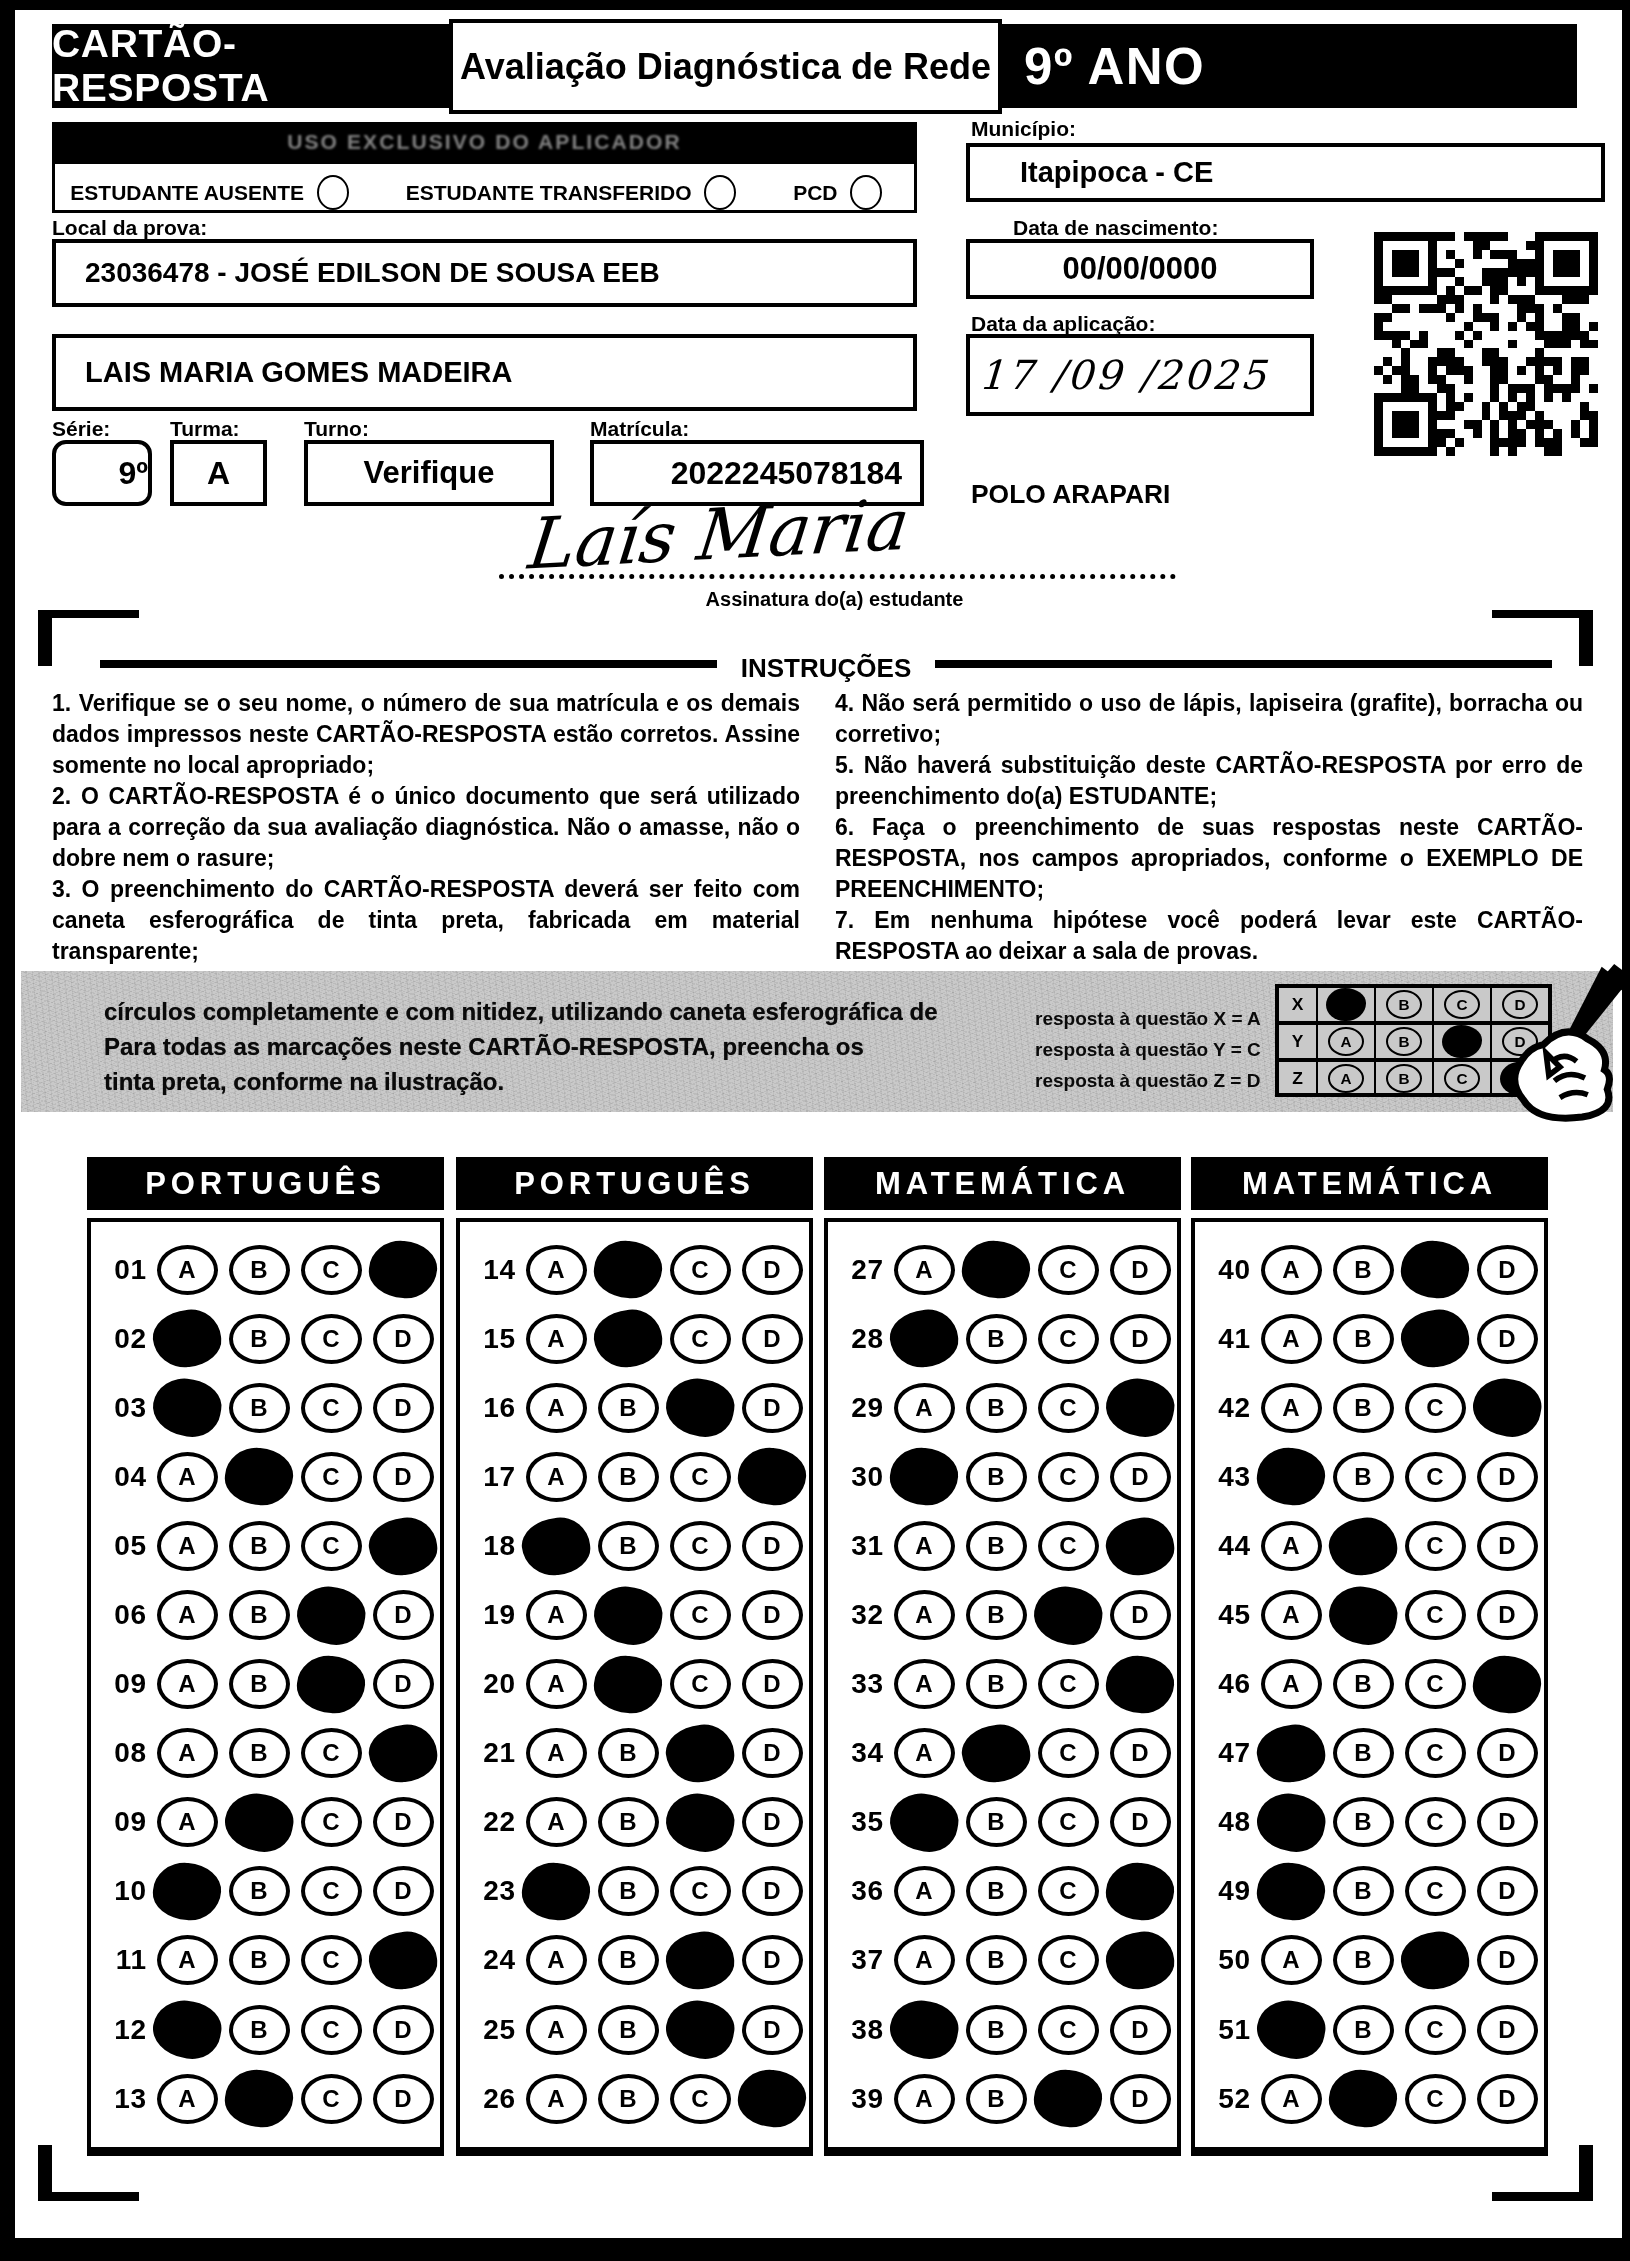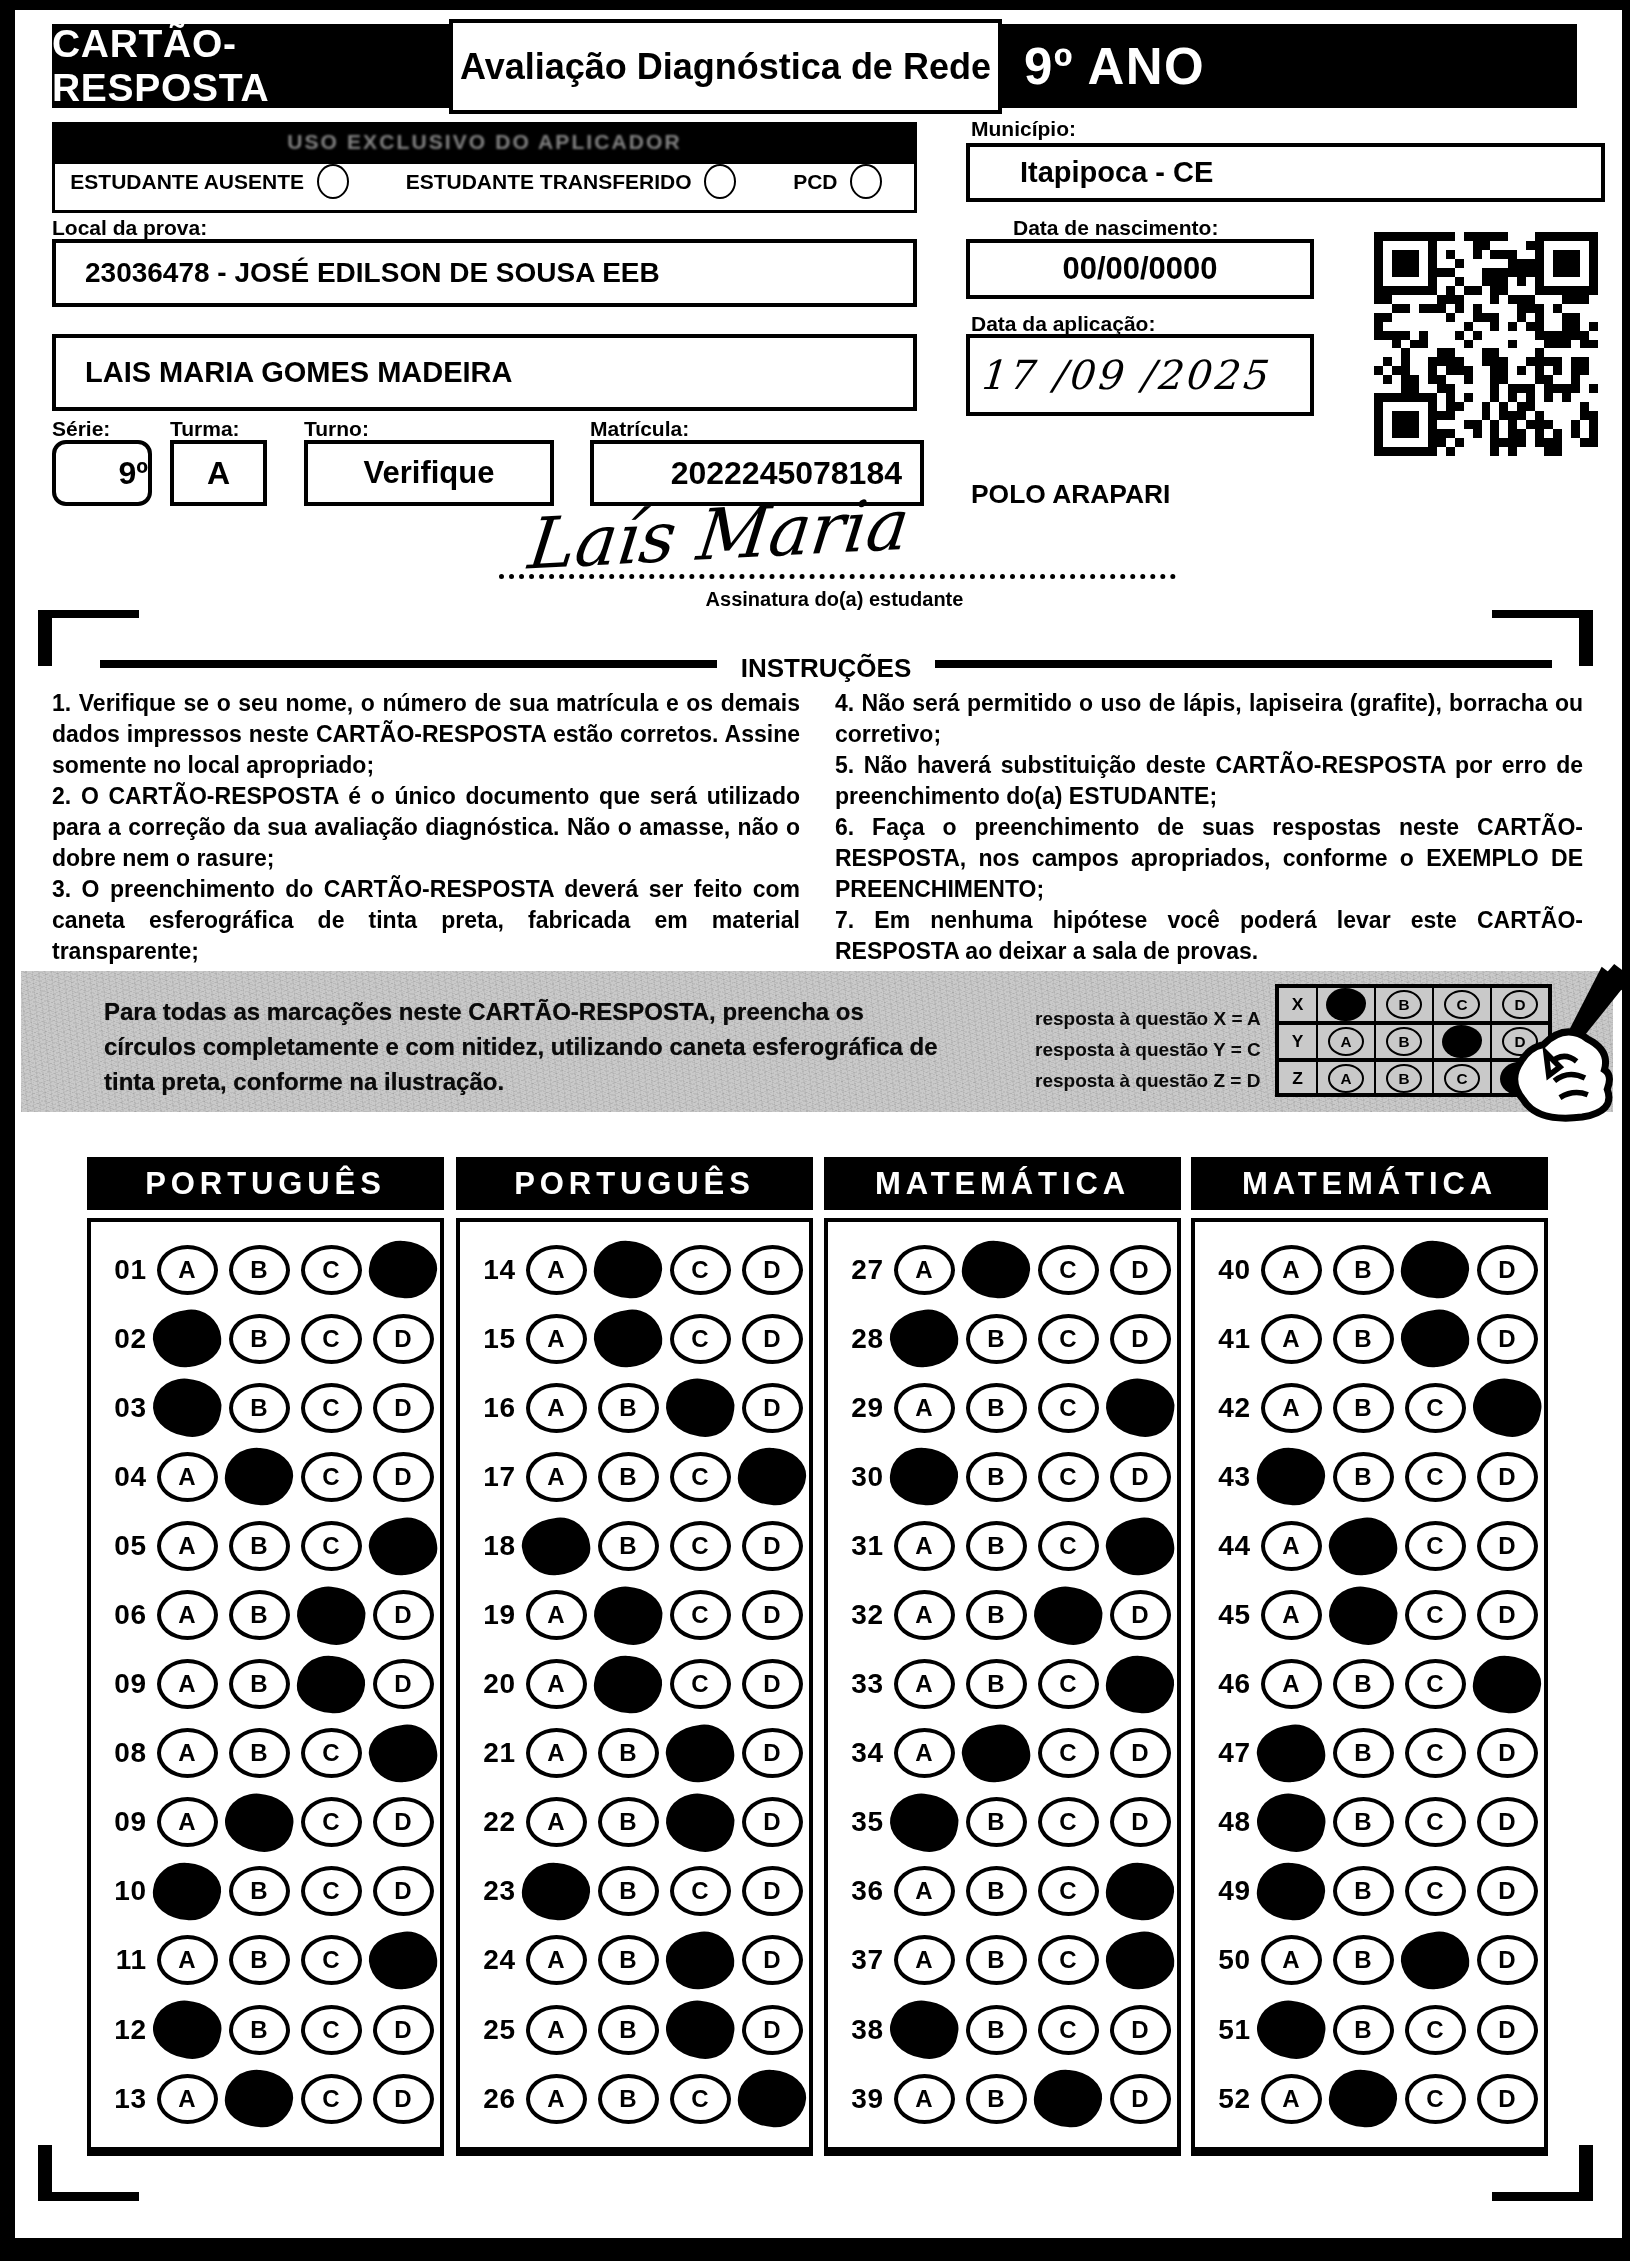--- a/index.html
+++ b/index.html
@@ -19,21 +19,21 @@
     display:flex; align-items:center; justify-content:center; font-weight:bold; font-size:39px; letter-spacing:0.7px; }
   .hdr-right-bar { left:974px; top:24px; width:603px; height:84px; background:#000; color:#fff;
     display:flex; align-items:center; font-weight:bold; font-size:51px; padding-left:50px; letter-spacing:1.4px; }
   .hdr-mid { left:449px; top:19px; width:553px; height:95px; background:#fff; border:4.9px solid #000; color:#000;
     display:flex; align-items:center; justify-content:center; font-weight:bold; font-size:36px; }
 
   
   .uso-band { left:52px; top:122px; width:865px; height:39px; background:#000; display:flex; align-items:center; justify-content:center; }
   .uso-band span { color:rgba(255,255,255,.5); font-weight:bold; font-size:21px; letter-spacing:2.1px; filter:blur(1px); }
   .check-row { left:52px; top:161px; width:865px; height:52px; background:#fff; border:3.5px solid #000;
-    display:flex; align-items:flex-start; justify-content:space-between; padding:0 32px 0 15.3px; }
+    display:flex; align-items:flex-end; justify-content:space-between; padding:0 32px 0 15.3px; }
   .check-item { display:flex; align-items:center; }
   .check-item .lbl { font-weight:bold; font-size:21px; }
   .check-circle { width:32px; height:35px; border:2.8px solid #000; border-radius:50%; margin-left:12.5px; background:#fff; }
 
   .field-label { font-weight:bold; font-size:21px; color:#000; }
   .fbox { background:#fff; border:4.2px solid #000; display:flex; align-items:center; font-weight:bold; color:#000; }
 
   .municipio-label { left:971px; top:117px; }
   .municipio-box { left:966px; top:143px; width:639px; height:59px; font-size:29px; padding-left:50px; }
 
@@ -857,22 +857,22 @@
     </div>
   <div class="abs instr-col instr-right">
       <p>4. Não será permitido o uso de lápis, lapiseira (grafite), borracha ou corretivo;</p>
       <p>5. Não haverá substituição deste CARTÃO-RESPOSTA por erro de preenchimento do(a) ESTUDANTE;</p>
       <p>6. Faça o preenchimento de suas respostas neste CARTÃO-RESPOSTA, nos campos apropriados, conforme o EXEMPLO DE PREENCHIMENTO;</p>
       <p>7. Em nenhuma hipótese você poderá levar este CARTÃO-RESPOSTA ao deixar a sala de provas.</p>
     </div>
 
   <div class="abs grey-band"></div>
   <div class="abs grey-text">
+      <div>círculos completamente e com nitidez, utilizando caneta esferográfica de</div>
       <div>Para todas as marcações neste CARTÃO-RESPOSTA, preencha os</div>
-      <div>círculos completamente e com nitidez, utilizando caneta esferográfica de</div>
       <div>tinta preta, conforme na ilustração.</div>
     </div>
   <div class="abs legend">
       <div>resposta à questão X = A</div>
       <div>resposta à questão Y = C</div>
       <div>resposta à questão Z = D</div>
     </div>
   <div class="abs ex-grid">
       <div class="ex-row">
         <div class="ex-cell ex-lbl">X</div>

